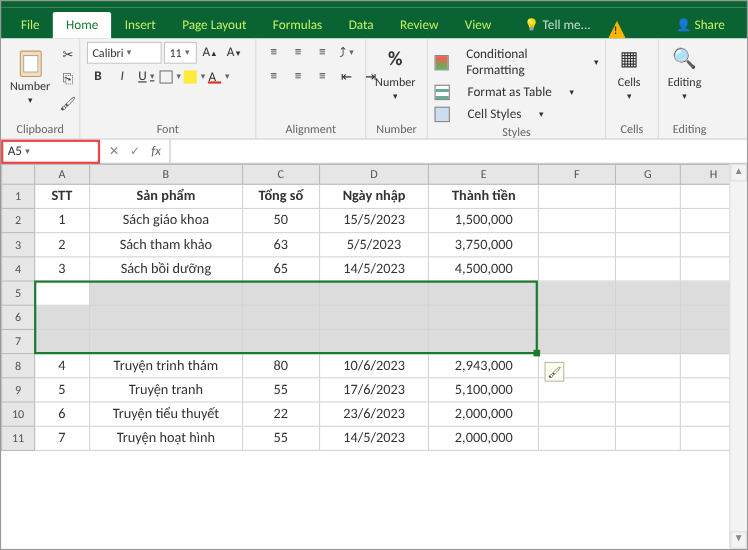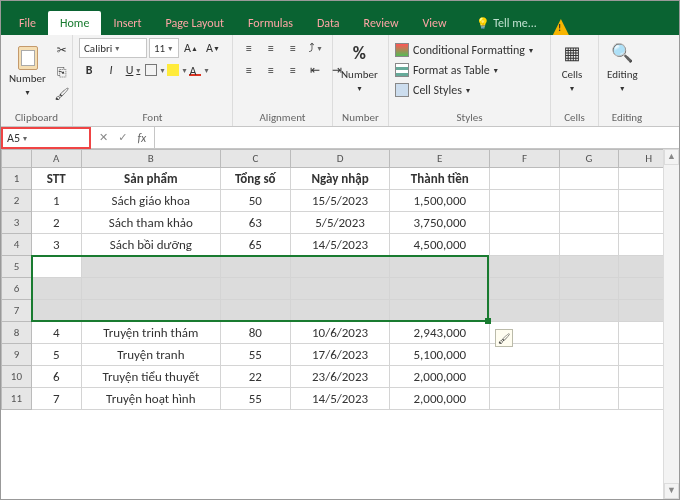--- a/index.html
+++ b/index.html
@@ -1,19 +1,19 @@
 <!DOCTYPE html>
 <html><head>
 <meta charset="utf-8">
 <style>
 *{box-sizing:border-box;margin:0;padding:0;font-family:"Segoe UI",Calibri,sans-serif;font-size:12px;color:#333}
 body{background:#fff;width:680px;height:500px;overflow:hidden;border:1px solid #999}
 .titlebar{height:6px;background:#0a6332}
 .tabs{background:#0a6332;display:flex;align-items:flex-end;height:28px;padding-left:6px;gap:0}
-.tab{padding:5px 12px;color:#fca5a5;cursor:pointer;font-size:12px}
+.tab{padding:5px 12px;color:#bef264;cursor:pointer;font-size:12px}
 .tab.active{background:#ffffff;color:#197b30;border-radius:2px 2px 0 0}
 .tab.tell{color:#bfe0cf;margin-left:6px}
 .tab.tell::before{content:"💡";font-size:11px;margin-right:3px}
 .tab.share{margin-left:auto;margin-right:8px}
 .tab.share::before{content:"👤";font-size:11px;margin-right:3px}
 .warn{width:16px;height:16px;background:#f7b500;margin:5px 4px 0 4px;clip-path:polygon(50% 0,100% 100%,0 100%);position:relative}
 .warn::after{content:"!";position:absolute;left:5px;top:2px;font-size:10px;color:#333;font-weight:bold}
 .ribbon{background:#f3f3f3;display:flex;border-bottom:1px solid #c6c6c6;height:92px}
 .group{border-right:1px solid #dcdcdc;padding:3px 6px 0 6px;display:flex;flex-direction:column;justify-content:space-between}
 .glabel{text-align:center;font-size:11px;color:#666;padding:2px 0}
@@ -28,21 +28,21 @@
 .combo.size{width:30px}
 .dd::after{content:"▾";font-size:8px;margin-left:3px;color:#666}
 .sbtn{width:20px;height:20px;display:flex;align-items:center;justify-content:center;cursor:pointer;font-size:12px}
 .bold{font-weight:bold}
 .ital{font-style:italic}
 .und{text-decoration:underline}
 .bord{border:1px solid #777;width:12px;height:12px}
 .fill{width:12px;height:12px;background:#ffeb3b}
 .fcolor{width:12px;height:12px;border-bottom:2px solid #d32}
 .pct{font-size:16px;font-weight:bold}
-.styleitem{display:flex;align-items:center;gap:4px;padding:1px 0;cursor:pointer;font-size:11px}
+.styleitem{display:flex;align-items:center;gap:16px;padding:1px 0;cursor:pointer;font-size:11px}
 .styleitem .si{width:14px;height:14px;border:1px solid #888;display:inline-block}
 .namebox{height:22px;border-bottom:1px solid #c6c6c6;display:flex;align-items:center;background:#fff}
 .nb{width:90px;height:22px;border:2px solid #ef4444;padding:0 4px;font-size:12px;display:flex;align-items:center}
 .fxrow{display:flex;align-items:center;gap:10px;padding:0 8px}
 .fxbtn{font-size:11px;color:#888;cursor:pointer}
 .fx{font-style:italic;color:#666}
 .sheet{position:relative;overflow:hidden;height:calc(500px - 6px - 28px - 92px - 22px - 2px)}
 table{border-collapse:collapse;width:100%}
 th.ch{background:#e6e6e6;border:1px solid #bbb;font-weight:normal;color:#555;height:18px;font-size:11px;text-align:center}
 th.rh{background:#e6e6e6;border:1px solid #bbb;font-weight:normal;color:#555;width:30px;text-align:center;font-size:11px}
@@ -69,20 +69,21 @@
   <div class="tab">File</div>
   <div class="tab active">Home</div>
   <div class="tab">Insert</div>
   <div class="tab">Page Layout</div>
   <div class="tab">Formulas</div>
   <div class="tab">Data</div>
   <div class="tab">Review</div>
   <div class="tab">View</div>
   <div class="tab tell">Tell me...</div>
   <div class="warn"></div>
+  <div class="tab share">Share</div>
 </div>
 
 <div class="ribbon">
   <div class="group" style="width:72px">
     <div class="gmain">
       <div class="vbtn">
         <span class="clip-icn"></span>
         <span class="lbl">Number</span>
         <span style="font-size:8px">▾</span>
       </div>

